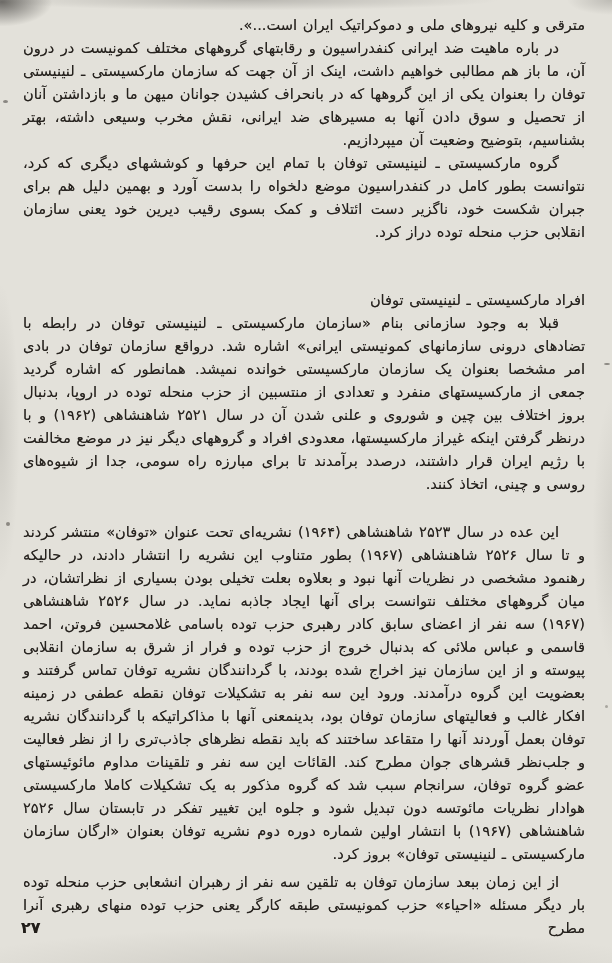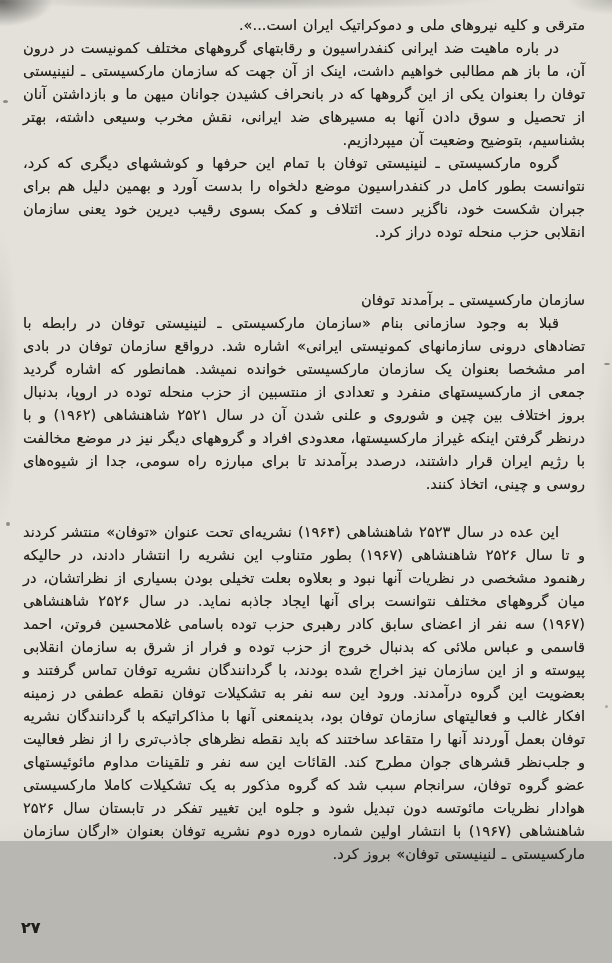--- a/index.html
+++ b/index.html
@@ -6,21 +6,21 @@
     margin: 0;
     padding: 0;
     width: 612px;
     height: 963px;
     overflow: hidden;
     background: #b9b7b1;
   }
   .scan-page {
     position: relative;
     width: 612px;
-    height: 841px;
+    height: 963px;
     box-sizing: border-box;
     background-color: #e3e1da;
     
     background-image:
       radial-gradient(ellipse 70px 34px at 2px 2px, rgba(30,28,26,0.60), rgba(30,28,26,0.0) 72%),
       radial-gradient(ellipse 340px 14px at 40% 0px, rgba(90,88,84,0.30), rgba(90,88,84,0.0) 75%),
       radial-gradient(ellipse 60px 20px at 100% 0px, rgba(90,88,84,0.28), rgba(90,88,84,0.0) 75%),
       radial-gradient(ellipse 26px 200px at 0px 45%, rgba(110,108,102,0.18), rgba(110,108,102,0.0) 75%),
       radial-gradient(ellipse 500px 60px at 50% 101%, rgba(120,118,110,0.20), rgba(120,118,110,0.0) 75%),
       radial-gradient(ellipse 30px 180px at 100.5% 55%, rgba(120,118,110,0.16), rgba(120,118,110,0.0) 75%);
@@ -80,24 +80,25 @@
   <span class="speck speck-4"></span>
 
   <div class="text-block">
 
     <p>مترقی و کلیه نیروهای ملی و دموکراتیک ایران است...».</p>
 
     <p class="indent">در باره ماهیت ضد ایرانی کنفدراسیون و رقابتهای گروههای مختلف کمونیست در درون آن، ما باز هم مطالبی خواهیم داشت، اینک از آن جهت که سازمان مارکسیستی ـ لنینیستی توفان را بعنوان یکی از این گروهها که در بانحراف کشیدن جوانان میهن ما و بازداشتن آنان از تحصیل و سوق دادن آنها به مسیرهای ضد ایرانی، نقش مخرب وسیعی داشته، بهتر بشناسیم، بتوضیح وضعیت آن میپردازیم.</p>
 
     <p class="indent">گروه مارکسیستی ـ لنینیستی توفان با تمام این حرفها و کوششهای دیگری که کرد، نتوانست بطور کامل در کنفدراسیون موضع دلخواه را بدست آورد و بهمین دلیل هم برای جبران شکست خود، ناگزیر دست ائتلاف و کمک بسوی رقیب دیرین خود یعنی سازمان انقلابی حزب منحله توده دراز کرد.</p>
 
-    <h2 class="section-heading">سازمان مارکسیستی ـ برآمدند توفان</h2>
+    <h2 class="section-heading">افراد مارکسیستی ـ لنینیستی توفان</h2>
 
     <p class="indent">قبلا به وجود سازمانی بنام «سازمان مارکسیستی ـ لنینیستی توفان در رابطه با تضادهای درونی سازمانهای کمونیستی ایرانی» اشاره شد. درواقع سازمان توفان در بادی امر مشخصا بعنوان یک سازمان مارکسیستی خوانده نمیشد. همانطور که اشاره گردید جمعی از مارکسیستهای منفرد و تعدادی از منتسبین از حزب منحله توده در اروپا، بدنبال بروز اختلاف بین چین و شوروی و علنی شدن آن در سال ۲۵۲۱ شاهنشاهی (۱۹۶۲) و با درنظر گرفتن اینکه غیراز مارکسیستها، معدودی افراد و گروههای دیگر نیز در موضع مخالفت با رژیم ایران قرار داشتند، درصدد برآمدند تا برای مبارزه راه سومی، جدا از شیوه‌های روسی و چینی، اتخاذ کنند.</p>
 
     <p class="indent gap-before">این عده در سال ۲۵۲۳ شاهنشاهی (۱۹۶۴) نشریه‌ای تحت عنوان «توفان» منتشر کردند و تا سال ۲۵۲۶ شاهنشاهی (۱۹۶۷) بطور متناوب این نشریه را انتشار دادند، در حالیکه رهنمود مشخصی در نظریات آنها نبود و بعلاوه بعلت تخیلی بودن بسیاری از نظراتشان، در میان گروههای مختلف نتوانست برای آنها ایجاد جاذبه نماید. در سال ۲۵۲۶ شاهنشاهی (۱۹۶۷) سه نفر از اعضای سابق کادر رهبری حزب توده باسامی غلامحسین فروتن، احمد قاسمی و عباس ملائی که بدنبال خروج از حزب توده و فرار از شرق به سازمان انقلابی پیوسته و از این سازمان نیز اخراج شده بودند، با گردانندگان نشریه توفان تماس گرفتند و بعضویت این گروه درآمدند. ورود این سه نفر به تشکیلات توفان نقطه عطفی در زمینه افکار غالب و فعالیتهای سازمان توفان بود، بدینمعنی آنها با مذاکراتیکه با گردانندگان نشریه توفان بعمل آوردند آنها را متقاعد ساختند که باید نقطه نظرهای جاذب‌تری را از نظر فعالیت و جلب‌نظر قشرهای جوان مطرح کند. القائات این سه نفر و تلقینات مداوم مائوئیستهای عضو گروه توفان، سرانجام سبب شد که گروه مذکور به یک تشکیلات کاملا مارکسیستی هوادار نظریات مائوتسه دون تبدیل شود و جلوه این تغییر تفکر در تابستان سال ۲۵۲۶ شاهنشاهی (۱۹۶۷) با انتشار اولین شماره دوره دوم نشریه توفان بعنوان «ارگان سازمان مارکسیستی ـ لنینیستی توفان» بروز کرد.</p>
 
+    <p class="indent small-gap-before">از این زمان ببعد سازمان توفان به تلقین سه نفر از رهبران انشعابی حزب منحله توده بار دیگر مسئله «احیاء» حزب کمونیستی طبقه کارگر یعنی حزب توده منهای رهبری آنرا مطرح</p>
 
   </div>
 
   <div class="page-number">۲۷</div>
 
 </div>
 
 </body></html>

